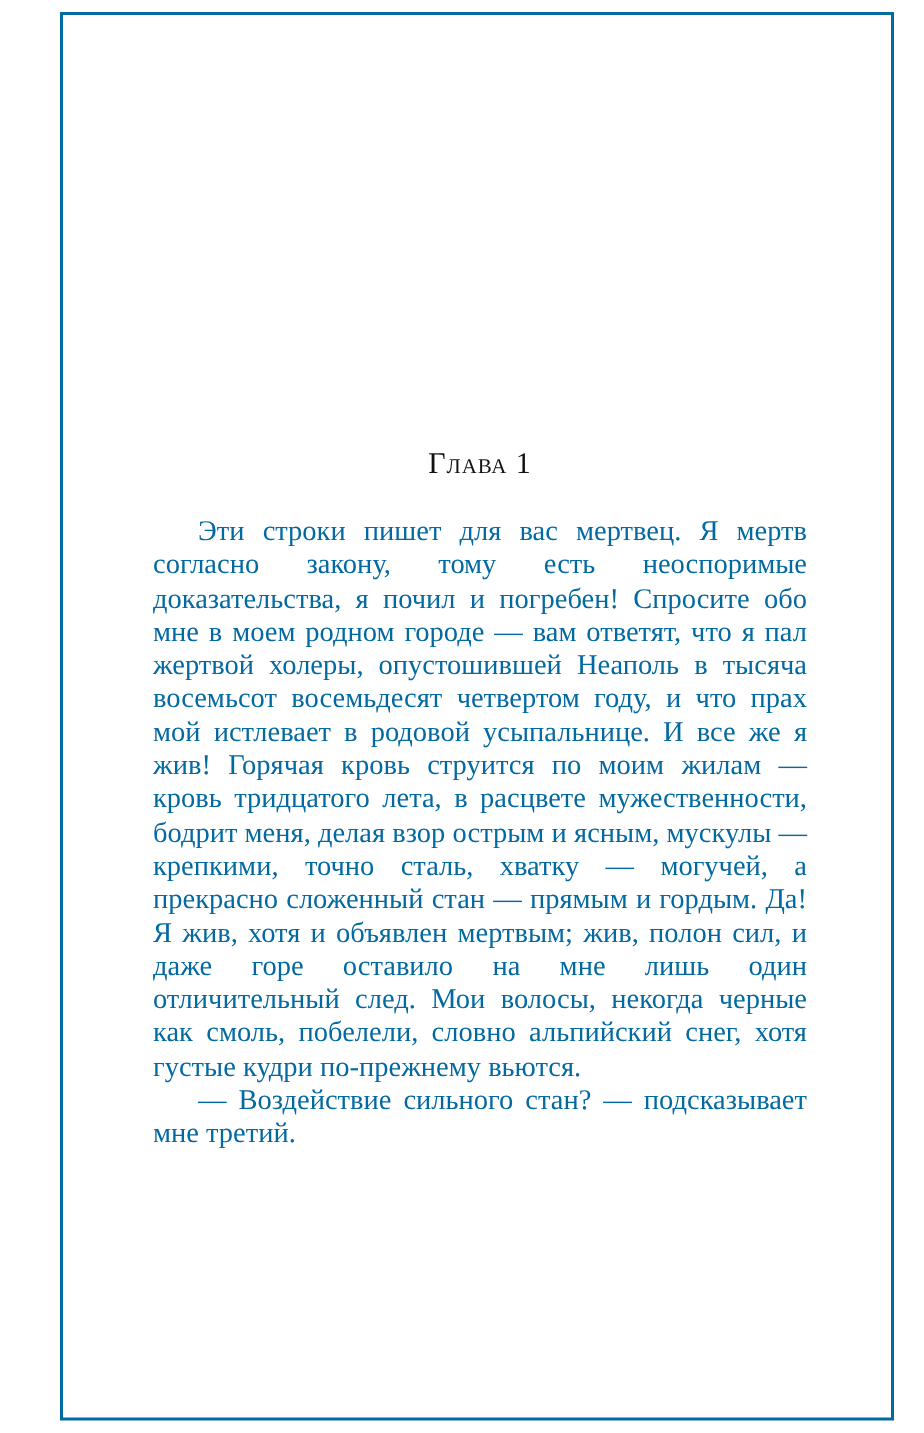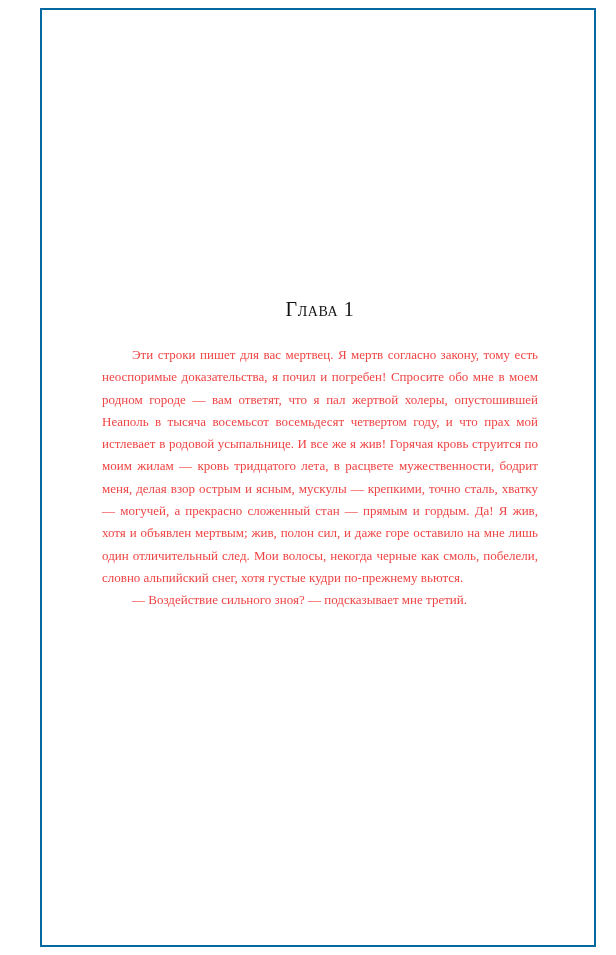--- a/index.html
+++ b/index.html
@@ -31,34 +31,34 @@
     margin-top: 288px;
     text-align: center;
     font-weight: normal;
     font-size: 20px;
     font-variant: small-caps;
     letter-spacing: 0.6px;
     color: #111111;
   }
   .body-text {
     margin-top: 23px;
-    font-size: 13px;
+    font-size: 19px;
     line-height: 22.3px;
     text-align: justify;
-    color: #ef4444;
+    color: #0369a1;
   }
   .body-text p {
     margin: 0;
     text-indent: 30px;
   }
 </style>
 </head>
 <body>
 
 <div class="page-frame">
   <div class="content">
     <h1 class="chapter-title">Глава 1</h1>
     <div class="body-text">
       <p>Эти строки пишет для вас мертвец. Я мертв согласно закону, тому есть неоспоримые доказательства, я почил и погребен! Спросите обо мне в моем родном городе — вам ответят, что я пал жертвой холеры, опустошившей Неаполь в тысяча восемьсот восемьдесят четвертом году, и что прах мой истлевает в родовой усыпальнице. И все же я жив! Горячая кровь струится по моим жилам — кровь тридцатого лета, в расцвете мужественности, бодрит меня, делая взор острым и ясным, мускулы — крепкими, точно сталь, хватку — могучей, а прекрасно сложенный стан — прямым и гордым. Да! Я жив, хотя и объявлен мертвым; жив, полон сил, и даже горе оставило на мне лишь один отличительный след. Мои волосы, некогда черные как смоль, побелели, словно альпийский снег, хотя густые кудри по-прежнему вьются.</p>
-      <p>— Воздействие сильного зноя? — подсказывает мне третий.</p>
+      <p>— Воздействие сильного стан? — подсказывает мне третий.</p>
     </div>
   </div>
 </div>
 
 </body></html>

